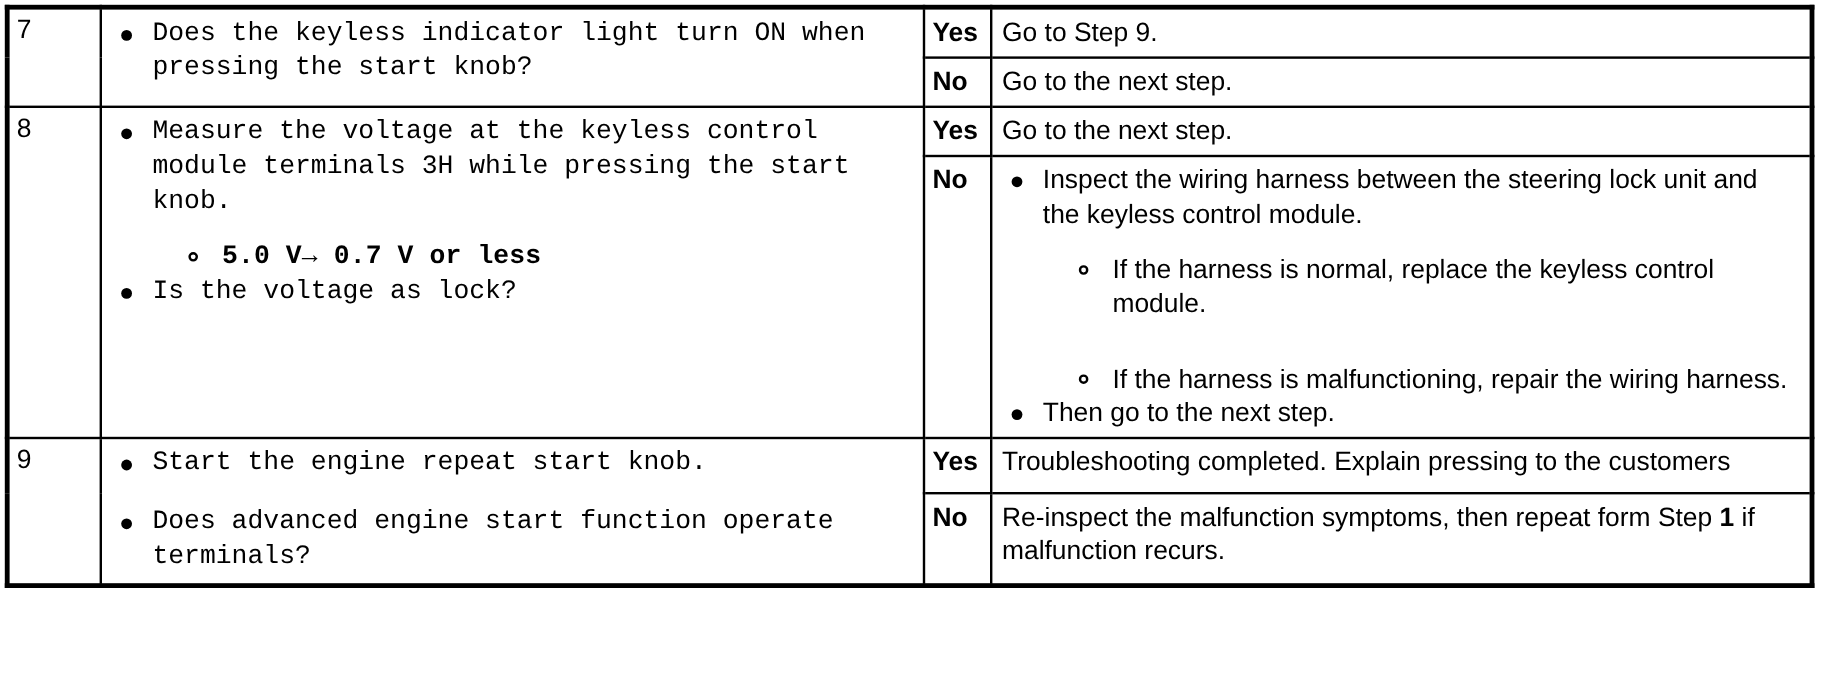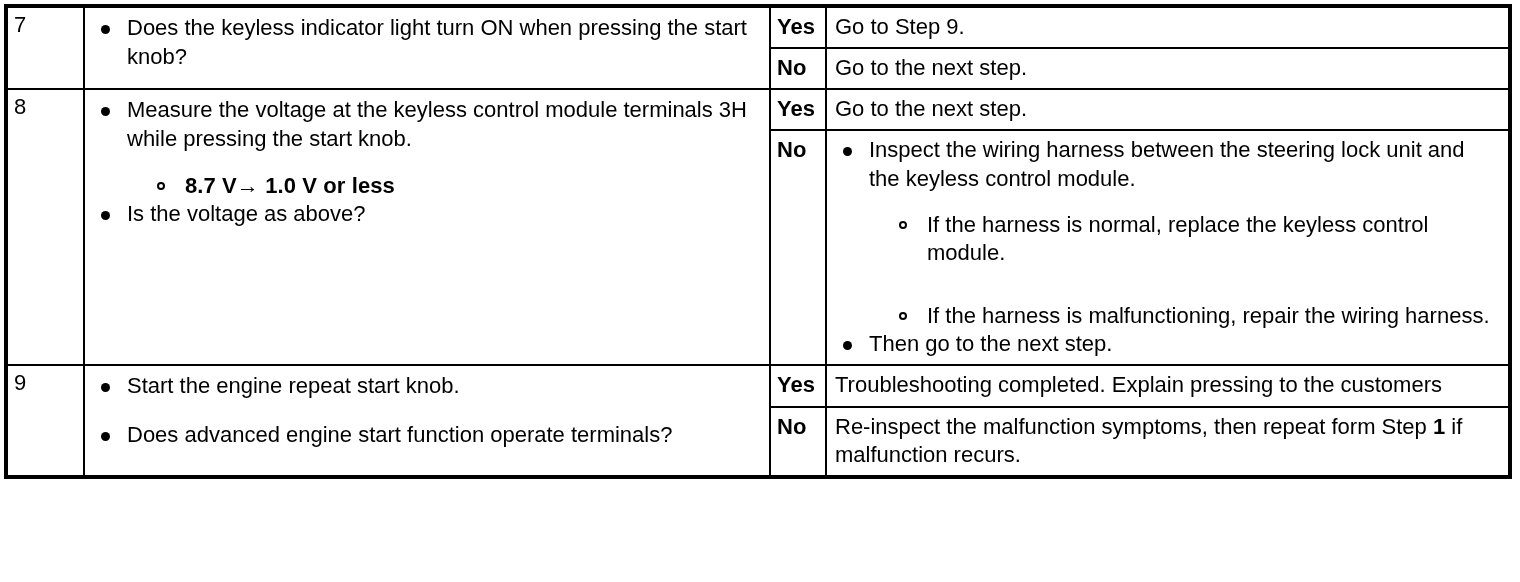--- a/index.html
+++ b/index.html
@@ -47,20 +47,21 @@
   col.c-res   { width: 684px; }
 
   .step-num {
     padding: 4px 0 0 6px;
     font-size: 22px;
     line-height: 1.2;
   }
 
   .cell-pad {
     padding: 6px 8px 8px 8px;
+    font-family: Liberation Mono, monospace;
   }
 
   .ans-pad {
     padding: 5px 4px 4px 6px;
     font-size: 22px;
     line-height: 1.25;
     white-space: nowrap;
     font-weight: bold;
   }
 
@@ -182,27 +183,27 @@
           <div class="cell-pad">
             <ul class="blist">
               <li>
                 <span class="bul"></span>
                 <span>Measure the voltage at the keyless control module terminals 3H while pressing the start knob.</span>
               </li>
             </ul>
             <ul class="slist">
               <li>
                 <span class="obul"></span>
-                <span class="b-line">8.7 V→ 1.0 V or less</span>
+                <span class="b-line">5.0 V→ 0.7 V or less</span>
               </li>
             </ul>
             <ul class="blist spaced-top">
               <li>
                 <span class="bul"></span>
-                <span>Is the voltage as above?</span>
+                <span>Is the voltage as lock?</span>
               </li>
             </ul>
           </div>
         </td>
         <td>
           <div class="ans-pad">Yes</div>
         </td>
         <td>
           <div class="res-pad">Go to the next step.</div>
         </td>

